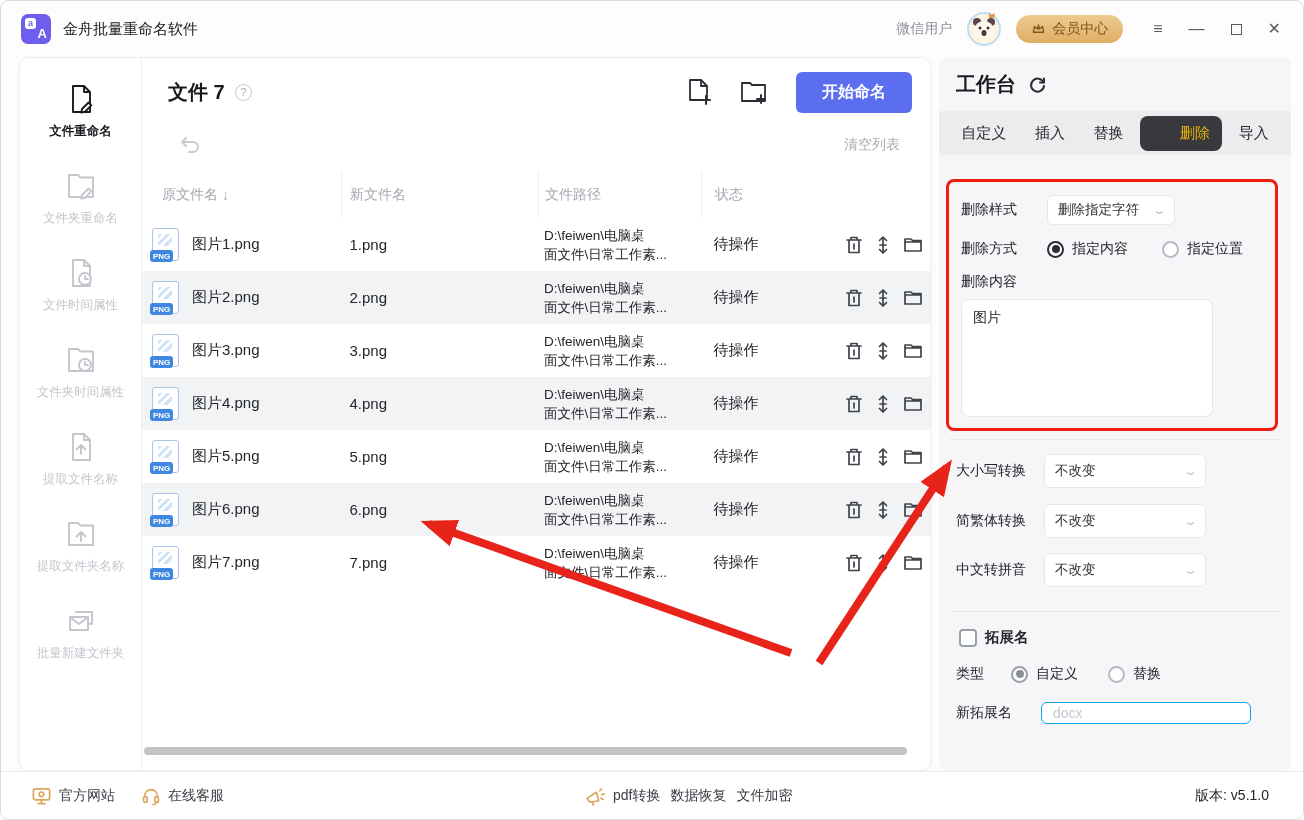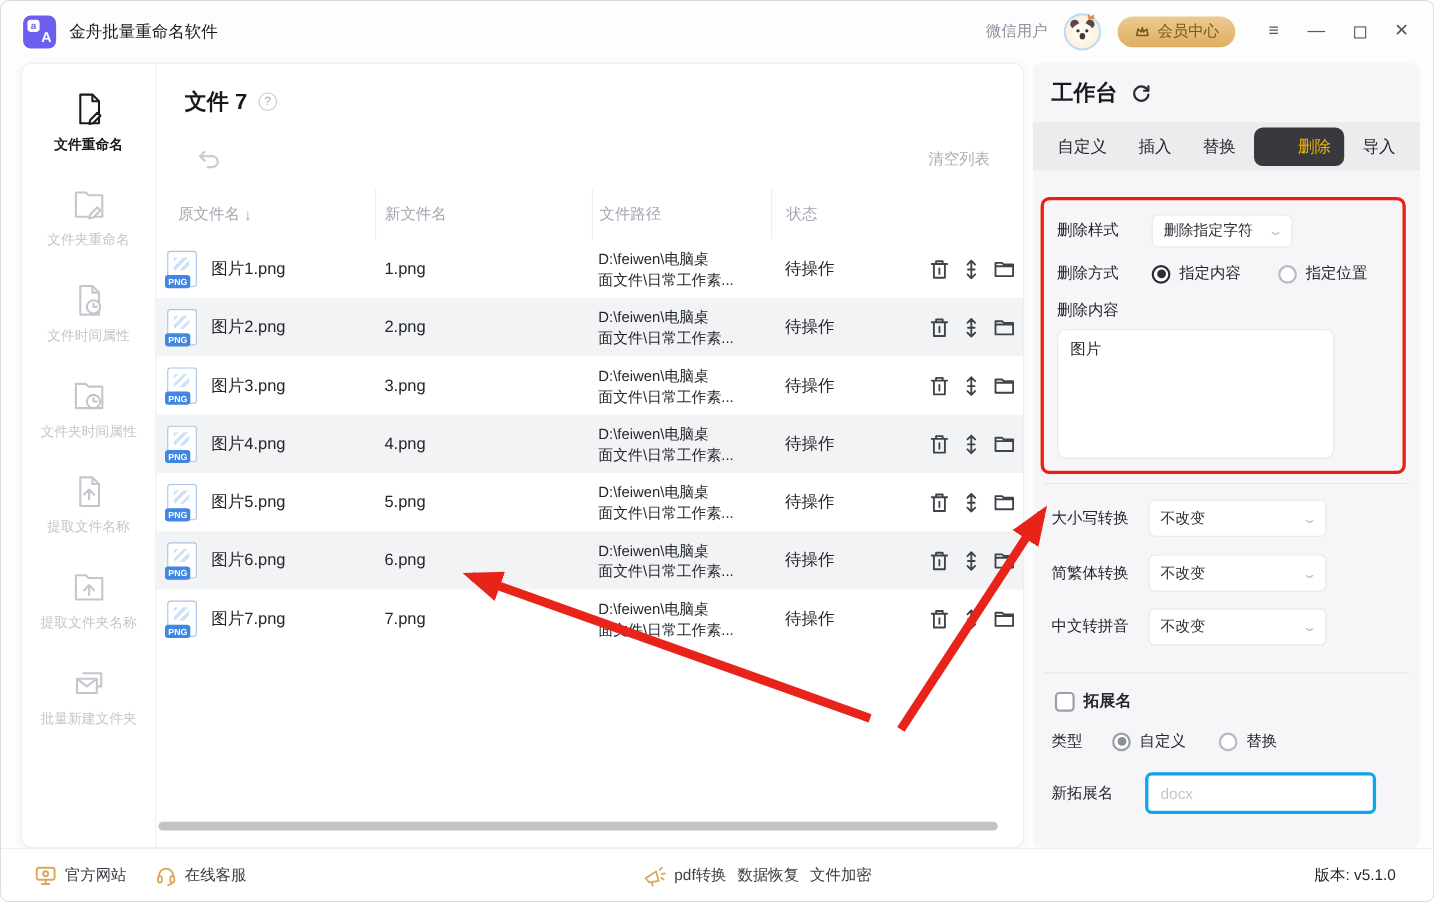--- a/index.html
+++ b/index.html
@@ -84,21 +84,21 @@
   .rlabel { font-size:14px; color:#23262b; margin-left:8px; }
   .del-textarea { margin-top:8px; width:252px; height:118px; background:#fff; border:1px solid #e5e7ea; border-radius:8px; resize:none; font-family:inherit; font-size:14px; color:#23262b; padding:9px 11px; outline:none; }
   .pdivider { position:absolute; left:10px; right:10px; height:1px; background:#e8e9ec; }
   .cvrow { position:absolute; left:17px; right:14px; display:flex; align-items:center; }
   .sel-cv { width:162px; height:34px; margin-left:2px; }
   .checkbox { width:18px; height:18px; border:2px solid #9aa0a8; border-radius:4px; background:#fff; cursor:pointer; }
   .ext-check-row { position:absolute; top:571px; left:20px; display:flex; align-items:center;justify-content:center; }
   .ext-check-row .rlabel { font-weight:bold; font-size:14.5px; }
   .ext-type-row { position:absolute; top:608px; left:17px; display:flex; align-items:center; }
   .ext-new-row { position:absolute; top:645px; left:17px; display:flex; align-items:center; }
-  .new-ext-input { width:210px; height:38px; background:#fff; border:3px solid #0ea5e9; border-radius:6px; font-family:inherit; font-size:14px; padding:8px 11px; color:#23262b; outline:none; margin-left:0; }
+  .new-ext-input { width:210px; height:22px; background:#fff; border:1px solid #0ea5e9; border-radius:6px; font-family:inherit; font-size:14px; padding:8px 11px; color:#23262b; outline:none; margin-left:0; }
   .new-ext-input::placeholder { color:#c3c7cf; }
 
   
   .footer { position:absolute; left:0; right:0; bottom:0; height:48px; background:#fff; border-top:1px solid #ebedf0; }
   .f-item { display:flex; align-items:center; gap:7px; font-size:14px; color:#3a3d44; cursor:pointer; }
   .f-left { position:absolute; left:30px; top:0; height:48px; display:flex; align-items:center; gap:26px; }
   .f-mid { position:absolute; left:583px; top:0; height:48px; display:flex; align-items:center; gap:10px; }
   .f-version { position:absolute; right:34px; top:0; height:48px; display:flex; align-items:center; font-size:14px; color:#23262b; }
 
   
@@ -201,20 +201,32 @@
             <path d="M6 13 l9 7 9-7"></path>
           </svg>
         <span class="lbl">批量新建文件夹</span>
       </div>
     </div>
 
     <div class="table-area">
       <div class="list-header">
         <span class="files-title"><span>文件</span>&nbsp;<span>7</span></span>
         <span class="help">?</span>
+        <div class="lh-right">
+          <svg class="ic" width="26" height="28" viewBox="0 0 26 28" fill="none" stroke="#2a2d33" stroke-width="1.8" stroke-linejoin="round">
+              <path d="M4 2 h11 l6 6 v14 h-17 z"></path>
+              <path d="M15 2 v6 h6"></path>
+              <path d="M20 18 v8 M16 22 h8" stroke-linecap="round" stroke="#2a2d33" fill="none" stroke-width="2"></path>
+            </svg>
+          <svg class="ic" width="28" height="26" viewBox="0 0 28 26" fill="none" stroke="#2a2d33" stroke-width="1.8" stroke-linejoin="round">
+              <path d="M2 7 v-3 h8 l2 2 h13 v16 H2 z"></path>
+              <path d="M21 16 v8 M17 20 h8" stroke-linecap="round" stroke-width="2"></path>
+            </svg>
+          <button class="btn-start">开始命名</button>
+        </div>
       </div>
 
       <div class="toolbar">
         <svg class="ic" width="24" height="22" viewBox="0 0 24 22" fill="none" stroke="#c9ccd2" stroke-width="2" stroke-linecap="round" stroke-linejoin="round">
             <path d="M4 8 h11 a5 5 0 0 1 0 10 h-4"></path>
             <path d="M8 4 L4 8 L8 12"></path>
           </svg>
         <span class="clear-list">清空列表</span>
       </div>
 

